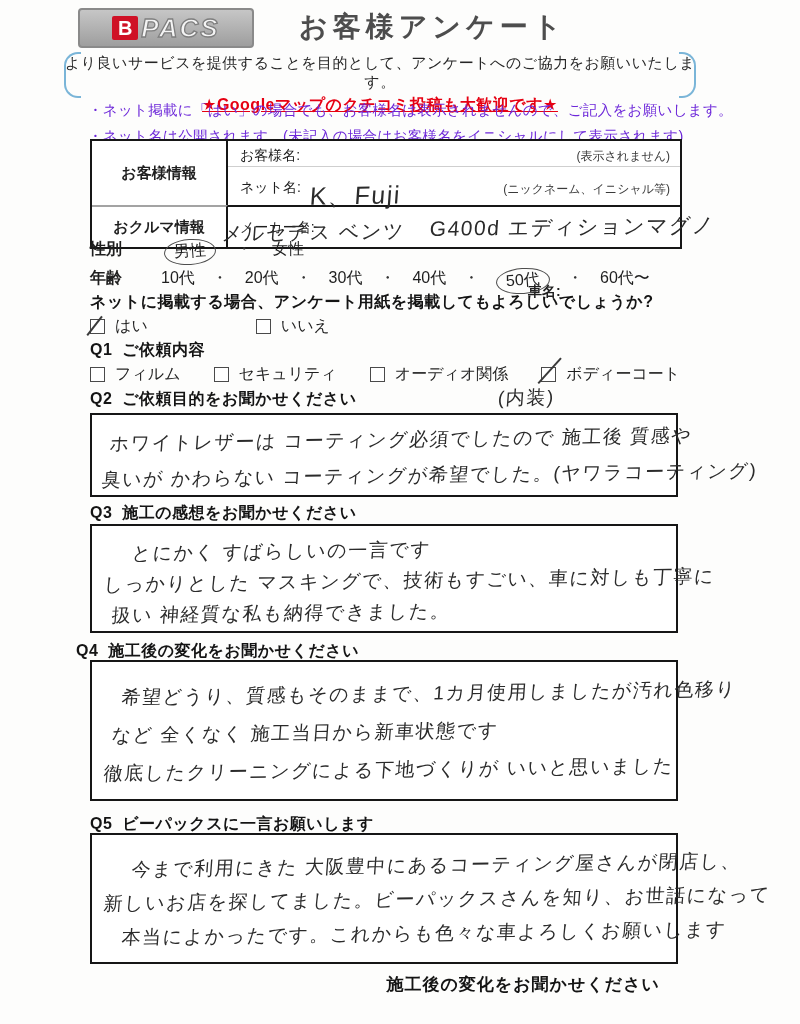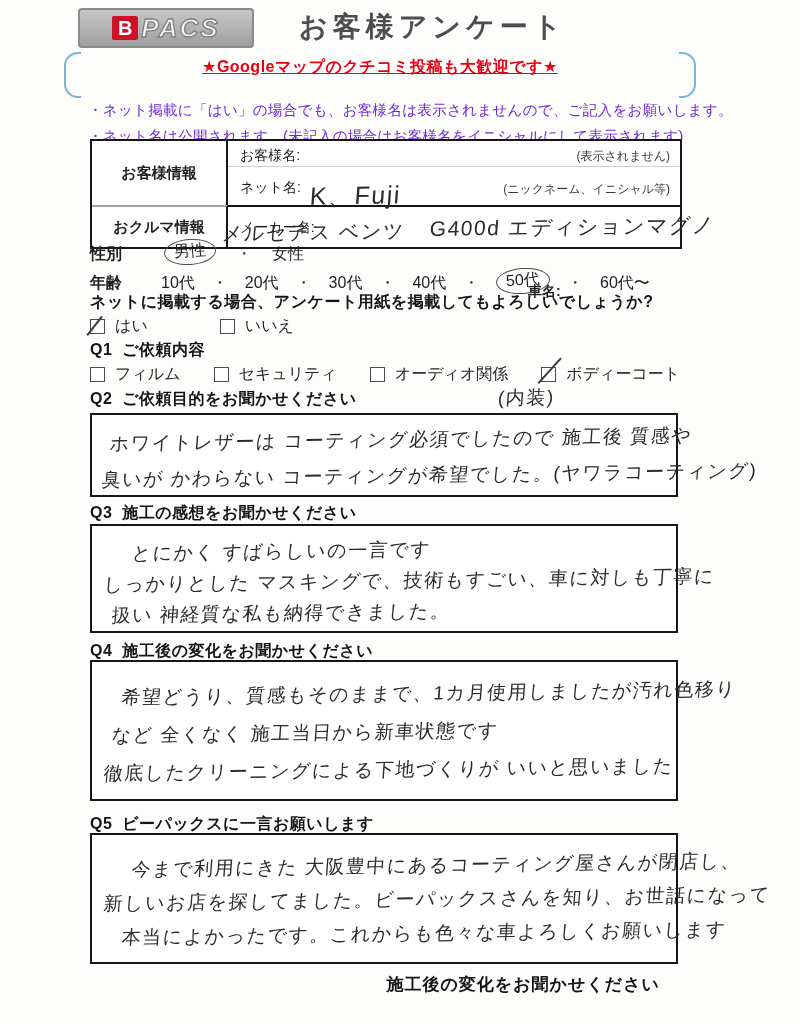--- a/index.html
+++ b/index.html
@@ -82,21 +82,21 @@
     transform:skewX(-5deg) rotate(-0.8deg);
     letter-spacing:1.5px;
     white-space:nowrap;
   }
   .net-value  { position:absolute; left:218px; top:38px; font-size:25px; z-index:2; }
   .maker-value{ position:absolute; left:130px; top:78px; font-size:20px; z-index:2; }
   .car-label  { position:absolute; left:300px; top:76px; font-size:14px; font-weight:bold; }
   .car-value  { position:absolute; left:338px; top:72px; font-size:21px; z-index:2; }
 
   
-  .sel-row { position:absolute; display:flex; align-items:flex-end; font-size:16px; }
+  .sel-row { position:absolute; display:flex; align-items:flex-start; font-size:16px; }
   .sel-label { font-weight:bold; margin-right:22px; }
   .sep { color:#333; }
   .circled {
     display:inline-block; padding:1px 9px 2px;
     border:1.7px solid #4d4d4d; border-radius:50%;
     transform:rotate(-4deg);
   }
   .gender-row { left:90px; top:239px; gap:20px; }
   .age-row    { left:90px; top:268px; gap:17px; }
 
@@ -109,29 +109,29 @@
   .cb {
     display:inline-block; width:13px; height:13px;
     border:1.6px solid #4a4a4a; position:relative; background:#fff;
   }
   .cb.checked::after {
     content:''; position:absolute; left:-3px; bottom:-3px;
     width:24px; height:2px; background:#3a3a3a;
     transform:rotate(-52deg); transform-origin:left bottom;
   }
   .cb.checked.long::after { width:34px; transform:rotate(-48deg); }
-  .publish-opts { left:90px; top:316px; gap:72px; }
+  .publish-opts { left:90px; top:316px; gap:108px; }
   .q1-header { left:90px; top:340px; }
   .q1-opts { left:90px; top:364px; gap:33px; }
   .q1-annotation { position:absolute; left:498px; top:385px; font-size:19px; }
 
   
   .q2-header { left:90px; top:389px; }
   .q3-header { left:90px; top:503px; }
-  .q4-header { left:90px; top:641px; }
+  .q4-header { left:76px; top:641px; }
   .q5-header { left:90px; top:814px; }
   .abox {
     position:absolute; left:90px; width:588px;
     border:2px solid #161616; box-sizing:border-box; background:#fff;
   }
   .q2-box { top:413px; height:84px;  padding:7px 10px;  }
   .q3-box { top:524px; height:109px; padding:8px 12px;  }
   .q4-box { top:660px; height:141px; padding:13px 12px; }
   .q5-box { top:833px; height:131px; padding:14px 12px; }
   .aline { font-size:19px; }
@@ -152,20 +152,21 @@
 
 <div class="page">
 
   <div class="logo">
     <span class="logo-b">B</span>
     <span class="logo-pacs">PACS</span>
   </div>
   <div class="page-title">お客様アンケート</div>
 
   <div class="notice">
+    <div class="notice-line1">より良いサービスを提供することを目的として、アンケートへのご協力をお願いいたします。</div>
     <div class="notice-line2">★Googleマップのクチコミ投稿も大歓迎です★</div>
   </div>
 
   <div class="notes">
     <div class="note-line">・ネット掲載に「はい」の場合でも、お客様名は表示されませんので、ご記入をお願いします。</div>
     <div class="note-line">・ネット名は公開されます。(未記入の場合はお客様名をイニシャルにして表示されます)</div>
   </div>
 
   <div class="ctable">
     <div class="thead thead-customer">お客様情報</div>

